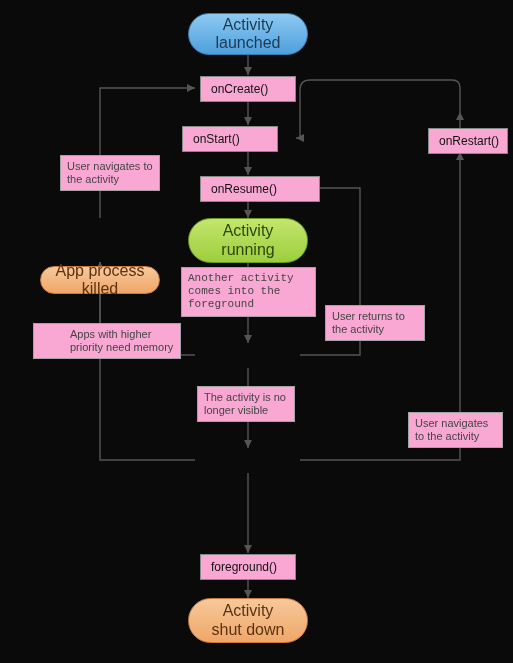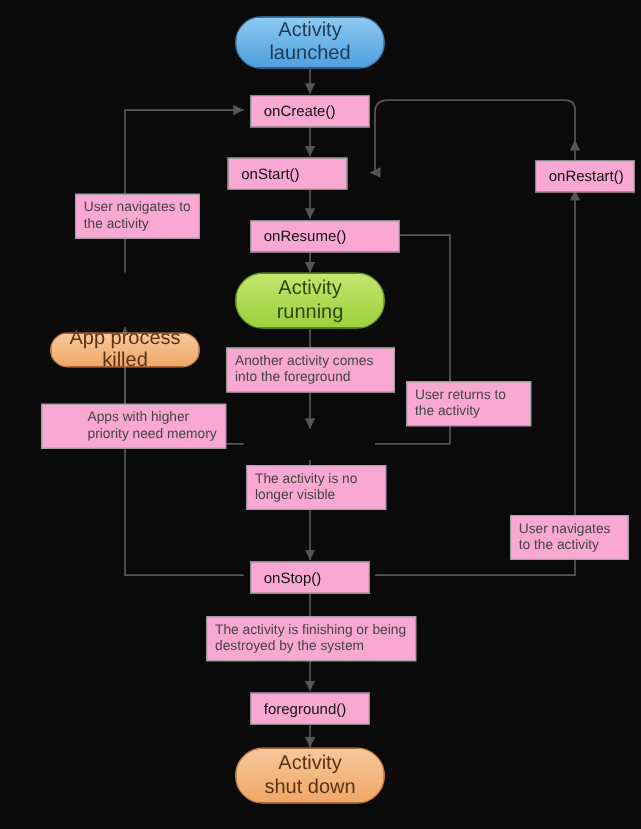--- a/index.html
+++ b/index.html
@@ -112,32 +112,29 @@
   <div class="pill green" style="left:188px; top:218px; width:120px; height:45px;">Activity
 running</div>
   <div class="pill orange" style="left:40px;  top:218px; width:120px; height:28px;margin-top:48px;">App process
 killed</div>
   <div class="pill orange" style="left:188px; top:598px; width:120px; height:45px;">Activity
 shut down</div>
 
   <div class="node method" style="left:200px; top:76px;  width:96px;">onCreate()</div>
   <div class="node method" style="left:182px; top:126px; width:96px;">onStart()</div>
   <div class="node method" style="left:200px; top:176px; width:120px;">onResume()</div>
-  <div class="node method" style="left:200px; top:449px; width:96px;">onStop()</div>
   <div class="node method" style="left:200px; top:554px; width:96px;">foreground()</div>
   <div class="node method" style="left:428px; top:128px; width:80px;">onRestart()</div>
 
   <div class="node label" style="left:60px;  top:155px; width:100px;">User navigates
 to the activity</div>
-  <div class="node label" style="left:181px; top:278px; width:135px;">Another activity comes
+  <div class="node label" style="left:181px; top:267px; width:135px;font-family:Liberation Mono, monospace;">Another activity comes
 into the foreground</div>
   <div class="node label" style="left:325px; top:305px; width:100px;">User returns
 to the activity</div>
   <div class="node label" style="left:33px;  top:323px; width:148px;padding-left:36px;">Apps with higher priority
 need memory</div>
-  <div class="node label" style="left:197px; top:372px; width:112px;">The activity is
+  <div class="node label" style="left:197px; top:386px; width:98px;">The activity is
 no longer visible</div>
   <div class="node label" style="left:408px; top:412px; width:95px;">User navigates
 to the activity</div>
-  <div class="node label" style="left:165px; top:493px; width:168px;">The activity is finishing or
-being destroyed by the system</div>
 
 </div>
 
 </body></html>

